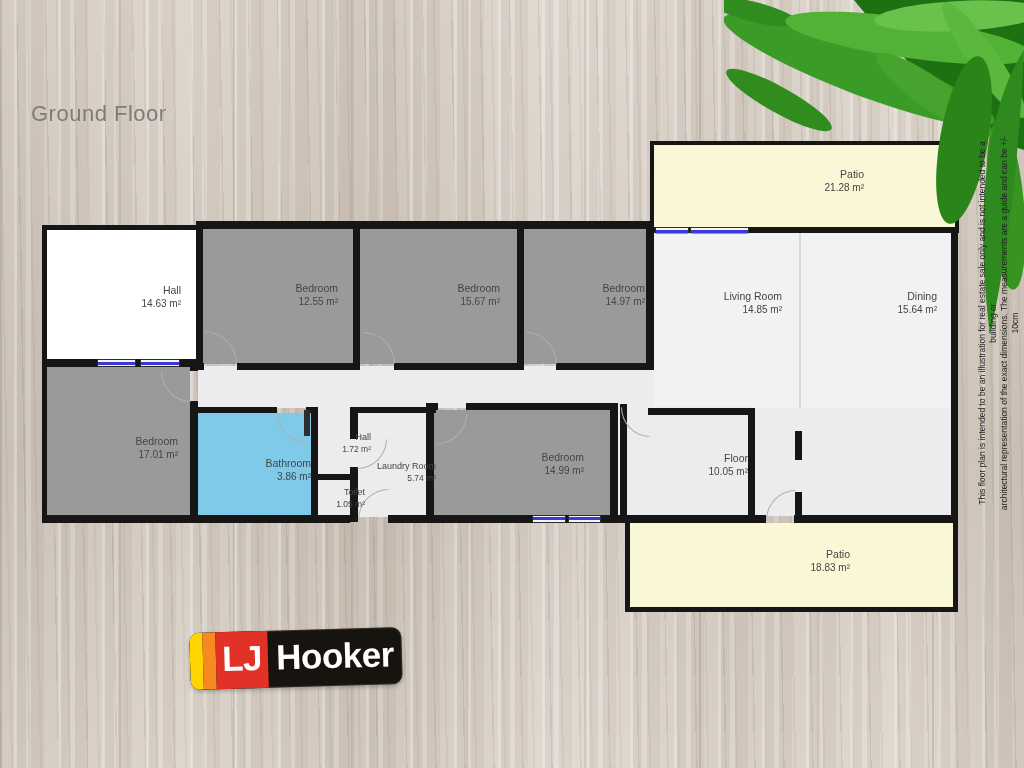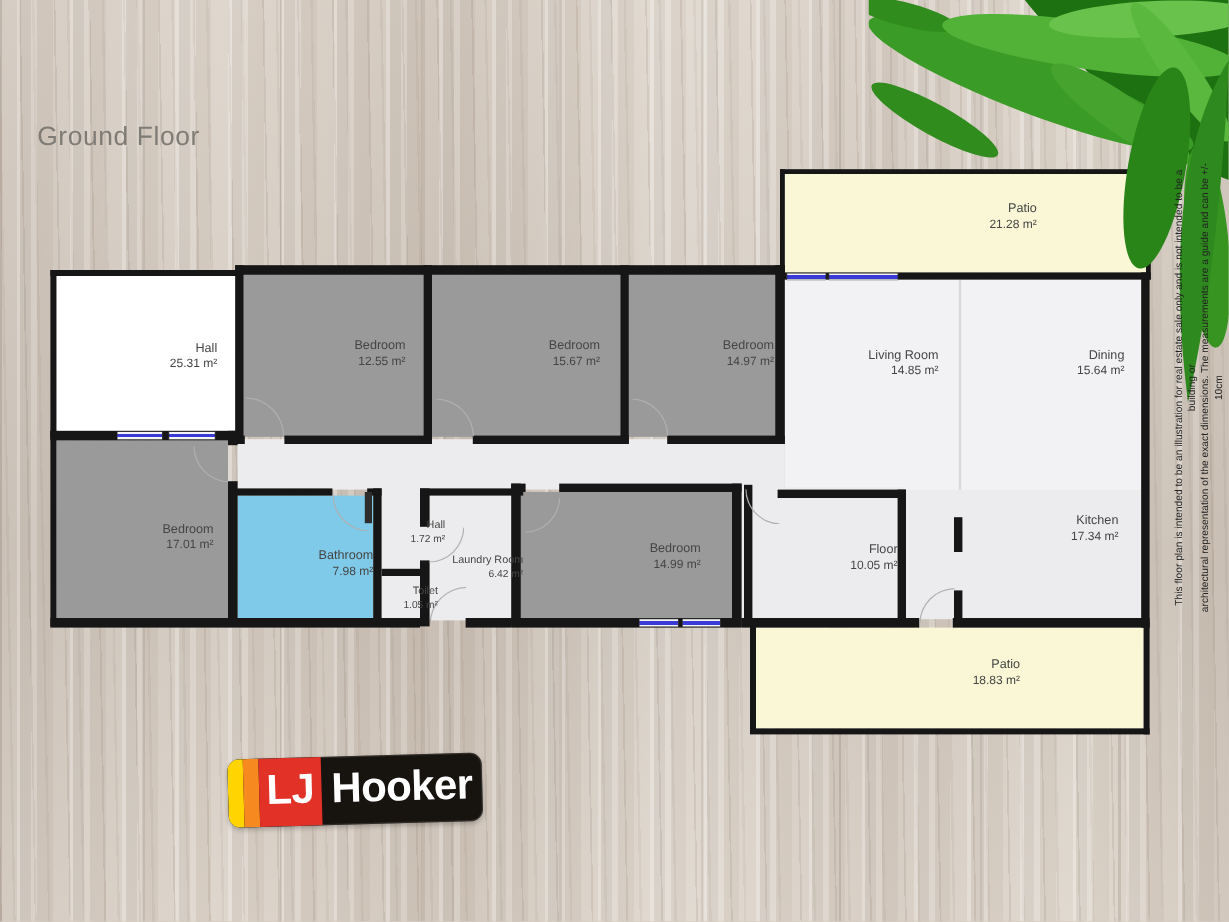--- a/index.html
+++ b/index.html
@@ -151,21 +151,21 @@
   <div class="arc" style="left:621px;top:407px;width:27px;height:28px;border-radius:0 0 0 100%;border-left-color:#b0b0b0;border-bottom-color:#b0b0b0"></div>
   <div class="arc" style="left:766px;top:490px;width:28px;height:28px;border-radius:100% 0 0 0;border-top-color:#b0b0b0;border-left-color:#b0b0b0"></div>
   <div class="leaf-stub" style="left:304px;top:410px;width:6px;height:26px"></div>
 
   <div class="rl" style="left:744px;top:167px;width:120px">
     <div class="rn">Patio</div>
       <div class="ra">21.28 m²</div>
   </div>
   <div class="rl" style="left:61px;top:283px;width:120px">
     <div class="rn">Hall</div>
-      <div class="ra">25.31 m²</div>
+      <div class="ra">14.63 m²</div>
   </div>
   <div class="rl" style="left:218px;top:281px;width:120px">
     <div class="rn">Bedroom</div>
       <div class="ra">12.55 m²</div>
   </div>
   <div class="rl" style="left:380px;top:281px;width:120px">
     <div class="rn">Bedroom</div>
       <div class="ra">15.67 m²</div>
   </div>
   <div class="rl" style="left:525px;top:281px;width:120px">
@@ -179,45 +179,41 @@
   <div class="rl" style="left:817px;top:289px;width:120px">
     <div class="rn">Dining</div>
       <div class="ra">15.64 m²</div>
   </div>
   <div class="rl" style="left:58px;top:434px;width:120px">
     <div class="rn">Bedroom</div>
       <div class="ra">17.01 m²</div>
   </div>
   <div class="rl" style="left:191px;top:456px;width:120px">
     <div class="rn">Bathroom</div>
-      <div class="ra">7.98 m²</div>
+      <div class="ra">3.86 m²</div>
   </div>
   <div class="rl sm" style="left:301px;top:432px;width:70px">
     <div class="rn">Hall</div>
       <div class="ra">1.72 m²</div>
   </div>
   <div class="rl sm" style="left:305px;top:487px;width:60px">
     <div class="rn">Toilet</div>
       <div class="ra">1.05 m²</div>
   </div>
   <div class="rl sm" style="left:346px;top:461px;width:90px">
     <div class="rn">Laundry Room</div>
-      <div class="ra">6.42 m²</div>
+      <div class="ra">5.74 m²</div>
   </div>
   <div class="rl" style="left:464px;top:450px;width:120px">
     <div class="rn">Bedroom</div>
       <div class="ra">14.99 m²</div>
   </div>
   <div class="rl" style="left:628px;top:451px;width:120px">
     <div class="rn">Floor</div>
       <div class="ra">10.05 m²</div>
-  </div>
-  <div class="rl" style="left:812px;top:427px;width:120px">
-    <div class="rn">Kitchen</div>
-      <div class="ra">17.34 m²</div>
   </div>
   <div class="rl" style="left:730px;top:547px;width:120px">
     <div class="rn">Patio</div>
       <div class="ra">18.83 m²</div>
   </div>
 </div>
 
 <svg class="plant" viewBox="0 0 300 360" xmlns="http://www.w3.org/2000/svg">
   <path d="M130,0 L300,0 L300,150 C248,132 180,62 130,0 Z" fill="#1d7110"></path>
   <ellipse cx="135" cy="70" rx="145" ry="24" fill="#3a9c26" transform="rotate(21 135 70)"></ellipse>

